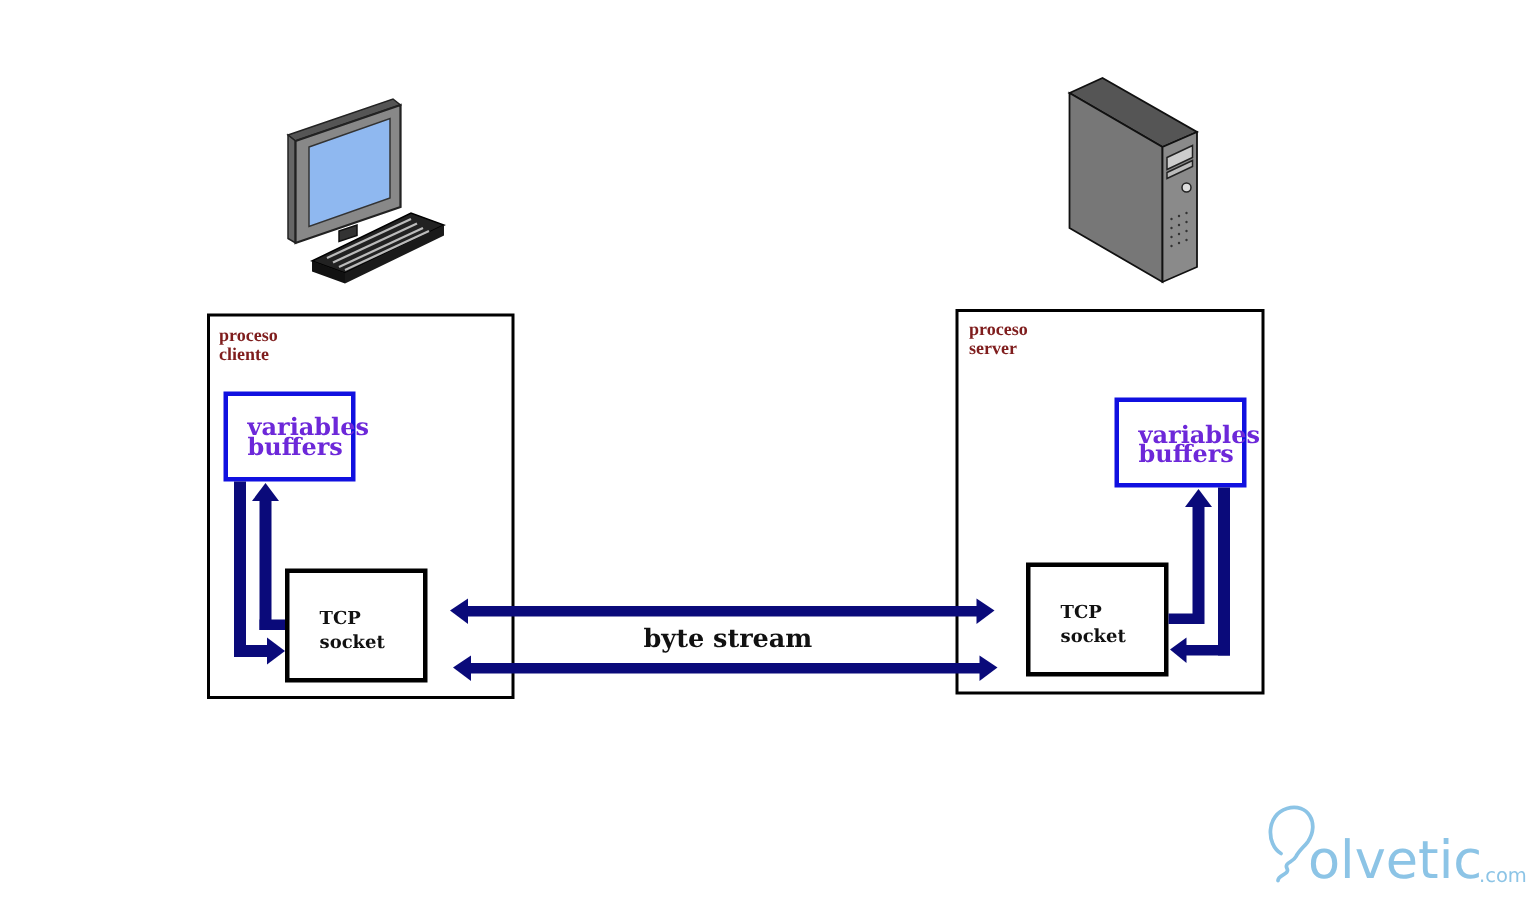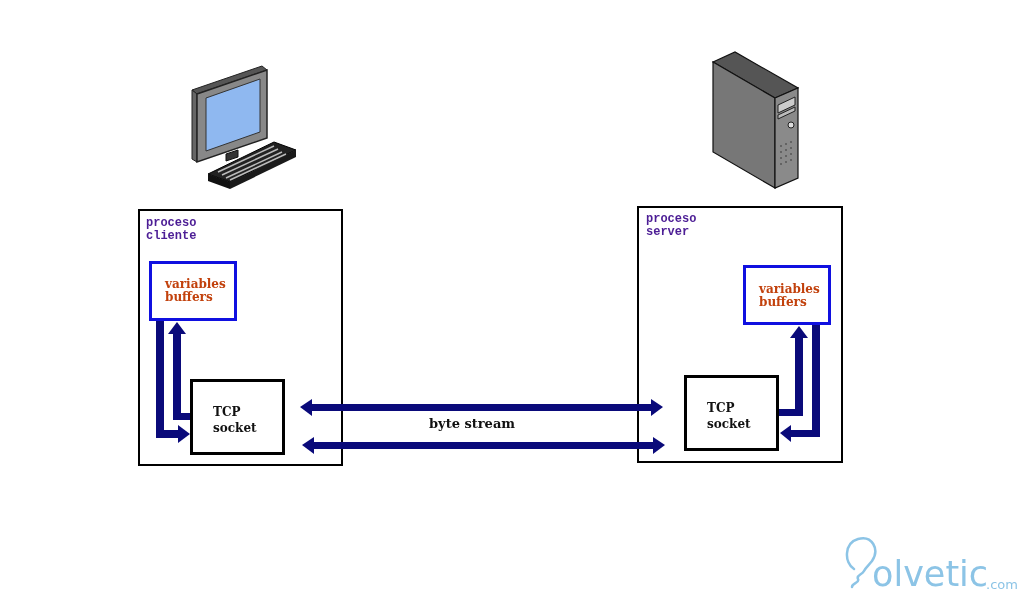--- a/index.html
+++ b/index.html
@@ -1,24 +1,24 @@
 <!DOCTYPE html>
 <html><head>
 <meta charset="utf-8">
 <style>
   html, body { margin: 0; padding: 0; background: #ffffff; }
   body { width: 1018px; height: 616px; position: relative; overflow: hidden; font-family: "DejaVu Serif", serif; }
   .abs { position: absolute; }
   .process-box { position: absolute; border: 2px solid #000; background: #fff; box-sizing: border-box; }
-  .proc-label { position: absolute; color: #4c1d95; font-family: Liberation Mono, monospace; font-weight: bold; font-size: 12px; line-height: 13px; white-space: pre-line; }
+  .proc-label { position: absolute; color: #7f1d1d; font-family: Liberation Serif, serif; font-weight: bold; font-size: 12px; line-height: 13px; white-space: pre-line; }
   .vars-box { position: absolute; border: 3px solid #1010e0; background: #fff; box-sizing: border-box; }
-  .vars-label { position: absolute; color: #c2410c; font-family: "DejaVu Serif", serif; font-weight: bold; font-size: 12px; line-height: 13px; white-space: pre-line; }
+  .vars-label { position: absolute; color: #6d28d9; font-family: "DejaVu Serif", serif; font-weight: bold; font-size: 16px; line-height: 13px; white-space: pre-line; }
   .tcp-box { position: absolute; border: 3px solid #000; background: #fff; box-sizing: border-box; }
   .tcp-label { position: absolute; color: #111; font-family: "DejaVu Serif", serif; font-weight: bold; font-size: 12px; line-height: 16px; white-space: pre-line; }
-  .stream-label { position: absolute; color: #111; font-family: "DejaVu Serif", serif; font-weight: bold; font-size: 13px; }
+  .stream-label { position: absolute; color: #111; font-family: "DejaVu Serif", serif; font-weight: bold; font-size: 17px; }
   svg.overlay { position: absolute; left: 0; top: 0; }
   .logo-text { position: absolute; font-family: "DejaVu Sans", sans-serif; color: #8cc4e6; }
 </style>
 </head>
 <body>
 
 <svg class="abs" style="left:186px;top:62px;" width="115" height="135" viewBox="0 0 115 135">
   <polygon points="6,28 76,4 81,8 11,32" fill="#555" stroke="#222" stroke-width="1"></polygon>
   <polygon points="6,28 11,32 11,100 6,97" fill="#666" stroke="#222" stroke-width="1"></polygon>
   <polygon points="11,32 81,8 81,76 11,100" fill="#888" stroke="#222" stroke-width="1.5"></polygon>

